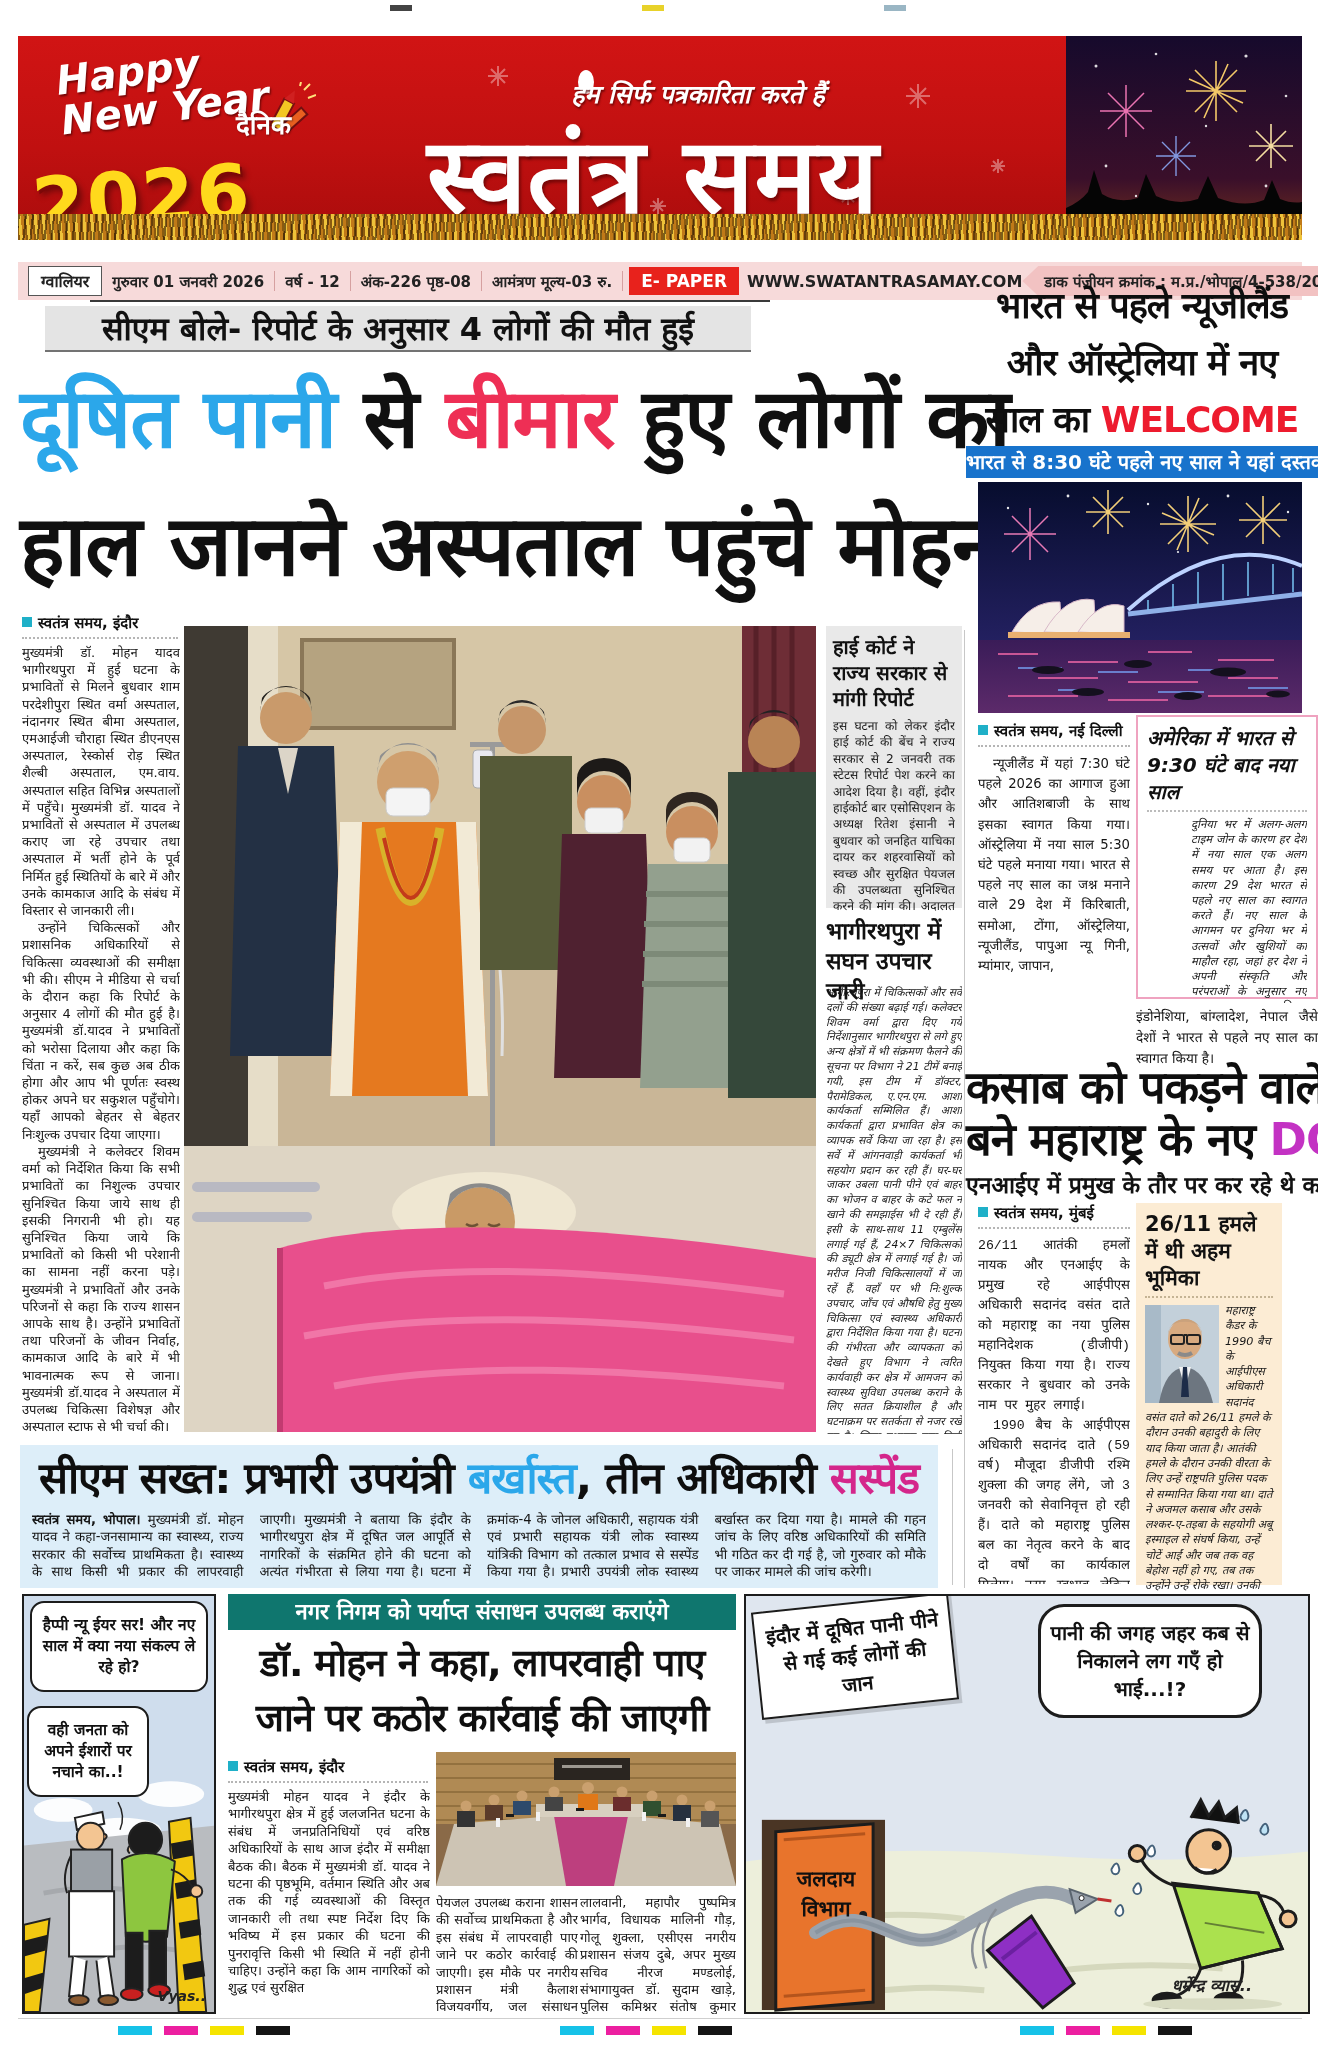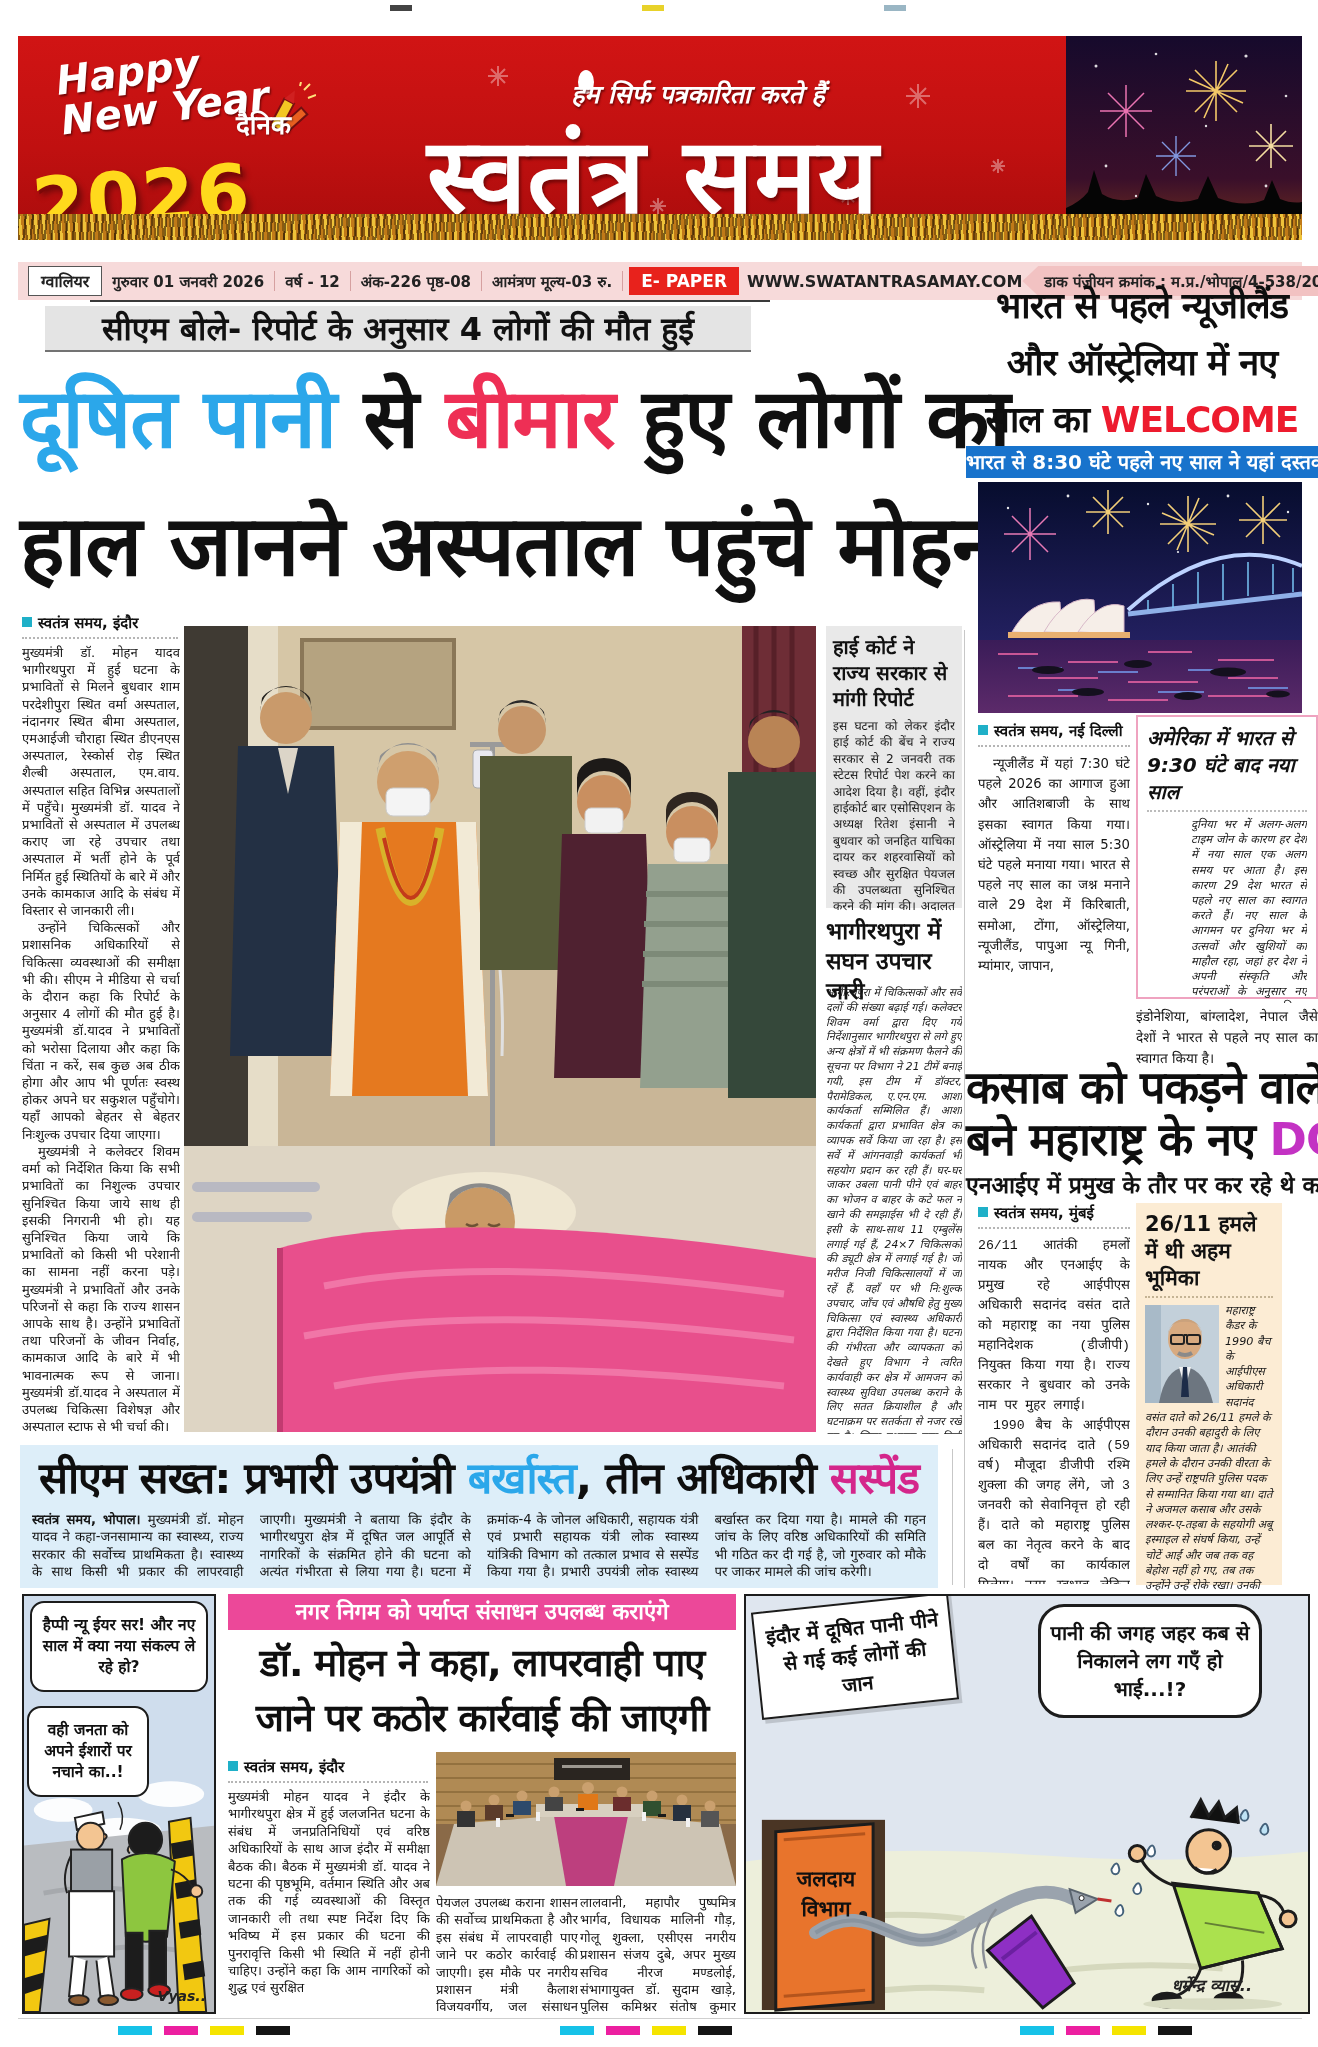--- a/index.html
+++ b/index.html
@@ -97,21 +97,21 @@
 
   
   .cartoon1{left:22px;top:1594px;width:194px;height:420px;border:2px solid #1c1c1c;background:#fff;overflow:hidden;}
   .ct1-svg{position:absolute;left:0;top:0;width:100%;height:100%;}
   .bubble{position:absolute;background:#fff;border:2px solid #1c1c1c;border-radius:14px;padding:12px 7px;font-weight:800;color:#111;text-align:center;}
   .ct1-b1{left:6px;top:5px;width:178px;font-size:15.5px;line-height:21px;}
   .ct1-b2{left:3px;top:110px;width:122px;font-size:15.5px;line-height:21px;}
   .ct1-sign{position:absolute;right:8px;bottom:8px;font-size:14px;font-weight:700;font-style:italic;color:#222;}
 
   .mohan{left:228px;top:1594px;width:508px;height:422px;}
-  .mo-banner{position:absolute;left:0;top:0;width:508px;height:36px;background:#ec4899;color:#fff;text-align:center;font-size:22px;font-weight:800;line-height:36px;white-space:nowrap;}
+  .mo-banner{position:absolute;left:0;top:0;width:508px;height:36px;background:#0f766e;color:#fff;text-align:center;font-size:22px;font-weight:800;line-height:36px;white-space:nowrap;}
   .mo-head{position:absolute;left:0;top:42px;width:508px;text-align:center;font-size:38px;line-height:55px;font-weight:800;color:#0f0f0f;letter-spacing:-1px;white-space:nowrap;}
   .byl-mo{position:absolute;left:0;top:162px;width:200px;}
   .mo-col1{position:absolute;left:0;top:194px;width:202px;height:226px;font-size:13px;line-height:17.4px;color:#151515;}
   .mo-photo{position:absolute;left:208px;top:158px;width:300px;height:134px;}
   .mo-col2{position:absolute;left:208px;top:300px;width:142px;height:120px;font-size:13px;line-height:17.4px;color:#151515;}
   .mo-col3{position:absolute;left:352px;top:300px;width:156px;height:120px;font-size:13px;line-height:17.4px;color:#151515;}
 
   .cartoon2{left:744px;top:1594px;width:566px;height:420px;border:2px solid #1c1c1c;background:#fff;overflow:hidden;}
   .ct2-svg{position:absolute;left:0;top:0;width:100%;height:100%;}
   .ct2-note{position:absolute;left:10px;top:6px;width:198px;background:#fff;border:2px solid #1c1c1c;padding:10px 8px;transform:rotate(-6deg);font-size:20px;line-height:28px;font-weight:800;text-align:center;color:#111;box-shadow:3px 4px 0 rgba(0,0,0,.15);}

